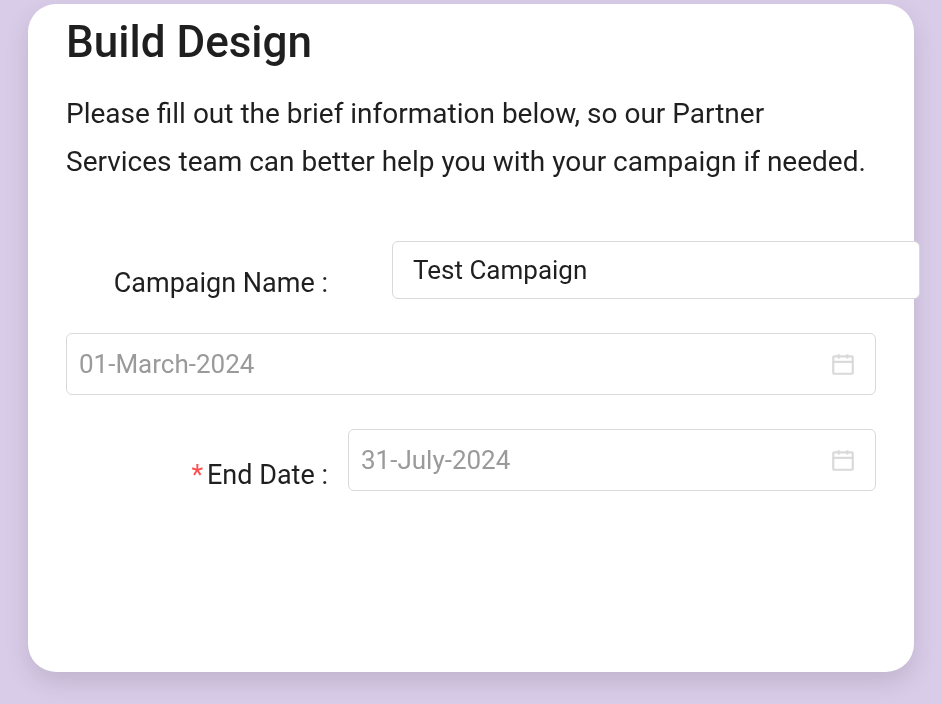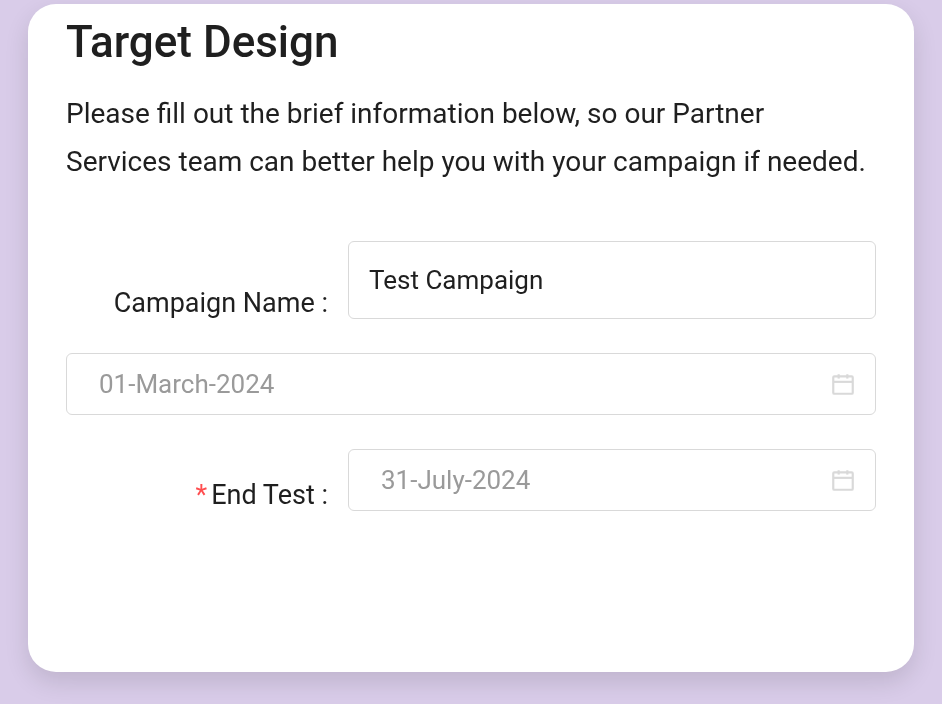--- a/index.html
+++ b/index.html
@@ -64,41 +64,42 @@
       color: #ff4d4f;
       margin-right: 4px;
     }
 
     .input-col {
       flex: 1;
     }
 
     .text-input {
       width: 100%;
-      height: 78px;
+      height: 58px;
       border: 1.5px solid #d9d9d9;
       border-radius: 6px;
       padding: 0 20px;
       font-size: 26px;
       color: #1f1f1f;
       outline: none;
       font-family: inherit;
+      margin-left: 44px;
     }
 
     .date-wrapper {
       position: relative;
       width: 100%;
     }
 
     .date-input {
       width: 100%;
       height: 62px;
       border: 1.5px solid #d9d9d9;
       border-radius: 6px;
-      padding: 0 56px 0 32px;
+      padding: 0 56px 0 12px;
       font-size: 26px;
       color: #9a9a9a;
       outline: none;
       font-family: inherit;
       background: #fff;
       display: flex;
       align-items: center;
       cursor: pointer;
     }
 
@@ -111,21 +112,21 @@
       height: 26px;
       color: #d9d9d9;
       pointer-events: none;
     }
   </style>
 </head>
 <body>
 
 <div class="card">
 
-  <h1 class="title">Target Design</h1>
+  <h1 class="title">Build Design</h1>
 
   <p class="description">Please fill out the brief information below, so our Partner Services team can better help you with your campaign if needed.</p>
 
   <div class="form">
 
     <div class="form-row">
       <div class="label-col">Campaign Name :</div>
       <div class="input-col">
         <input type="text" class="text-input" value="Test Campaign" style="">
       </div>
@@ -141,21 +142,21 @@
             <line x1="3" y1="10" x2="21" y2="10"></line>
             <line x1="8" y1="3" x2="8" y2="7"></line>
             <line x1="16" y1="3" x2="16" y2="7"></line>
           </svg>
         </div>
       </div>
     </div>
 
     <div class="form-row">
       <div class="label-col">
-        <span class="required-asterisk">*</span><span>End Test :</span>
+        <span class="required-asterisk">*</span><span>End Date :</span>
       </div>
       <div class="input-col">
         <div class="date-wrapper">
           <div class="date-input">31-July-2024</div>
           <svg class="calendar-icon" viewBox="0 0 24 24" fill="none" stroke="currentColor" stroke-width="2">
             <rect x="3" y="5" width="18" height="16" rx="1"></rect>
             <line x1="3" y1="10" x2="21" y2="10"></line>
             <line x1="8" y1="3" x2="8" y2="7"></line>
             <line x1="16" y1="3" x2="16" y2="7"></line>
           </svg>

